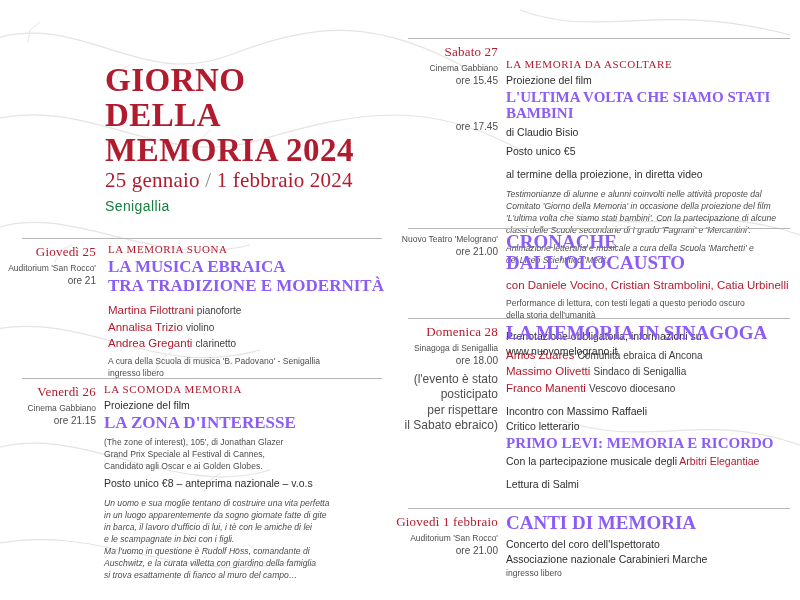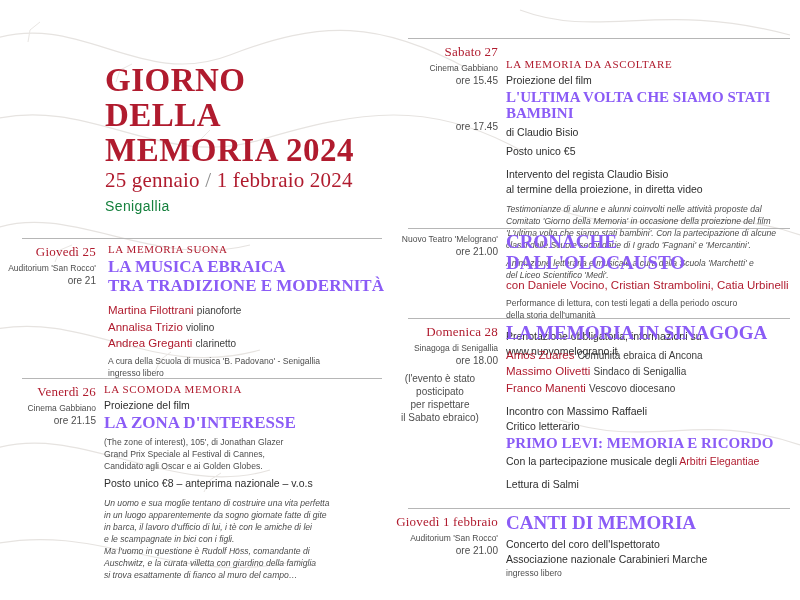--- a/index.html
+++ b/index.html
@@ -86,25 +86,24 @@
     font-size: 8.5px;
   }
   .meta .time {
     display: block;
     color: #4d4d4d;
     font-size: 10px;
   }
   .meta .note {
     display: block;
     color: #4d4d4d;
-    font-size: 10px;
+    font-size: 12px;
     font-style: normal;
     line-height: 1.3;
     margin-top: 4px;
-    text-align: center;
   }
 
   .body-col {
     position: absolute;
   }
   .section-label {
     font-family: "Liberation Serif", serif;
     color: #b01b2e;
     font-size: 11px;
     letter-spacing: 0.6px;
@@ -255,21 +254,20 @@
     <span class="time">ore 17.45</span>
   </div>
   <div class="body-col" style="left:506px; top:58px; width:292px;">
     <div class="section-label">LA MEMORIA DA ASCOLTARE</div>
     <div class="line dark">Proiezione del film</div>
     <div class="headline sm">L'ULTIMA VOLTA CHE SIAMO STATI BAMBINI</div>
     <div class="line dark">di Claudio Bisio</div>
     <div class="spacer-4"></div>
     <div class="line dark">Posto unico €5</div>
     <div class="spacer-8"></div>
-    <div class="line dark">Intervento del regista Claudio Bisio</div>
     <div class="line dark">al termine della proiezione, in diretta video</div>
     <div class="spacer-6"></div>
     <div class="small italic">
       <div>Testimonianze di alunne e alunni coinvolti nelle attività proposte dal</div>
       <div>Comitato 'Giorno della Memoria' in occasione della proiezione del film</div>
       <div>'L'ultima volta che siamo stati bambini'. Con la partecipazione di alcune</div>
       <div>classi delle Scuole secondarie di I grado 'Fagnani' e 'Mercantini'.</div>
     </div>
     <div class="spacer-6"></div>
     <div class="small italic">
@@ -280,21 +278,21 @@
 
   <div class="rule" style="left:408px; top:228px; width:382px;"></div>
   <div class="meta" style="left:382px; top:234px; width:116px;">
     <span class="venue">Nuovo Teatro 'Melograno'</span>
     <span class="time">ore 21.00</span>
   </div>
   <div class="body-col" style="left:506px; top:231px; width:292px;">
     <div class="headline xl">CRONACHE DALL'OLOCAUSTO</div>
     <div class="line red">con Daniele Vocino, Cristian Strambolini, Catia Urbinelli</div>
     <div class="spacer-4"></div>
-    <div class="small">Performance di lettura, con testi legati a della periodo oscuro</div>
+    <div class="small">Performance di lettura, con testi legati a questo periodo oscuro</div>
     <div class="small">della storia dell'umanità</div>
     <div class="spacer-8"></div>
     <div class="line dark">Prenotazione obbligatoria, informazioni su www.nuovomelograno.it</div>
   </div>
 
   <div class="rule" style="left:408px; top:318px; width:382px;"></div>
   <div class="meta" style="left:382px; top:323px; width:116px;">
     <span class="date">Domenica 28</span>
     <span class="venue">Sinagoga di Senigallia</span>
     <span class="time">ore 18.00</span>

